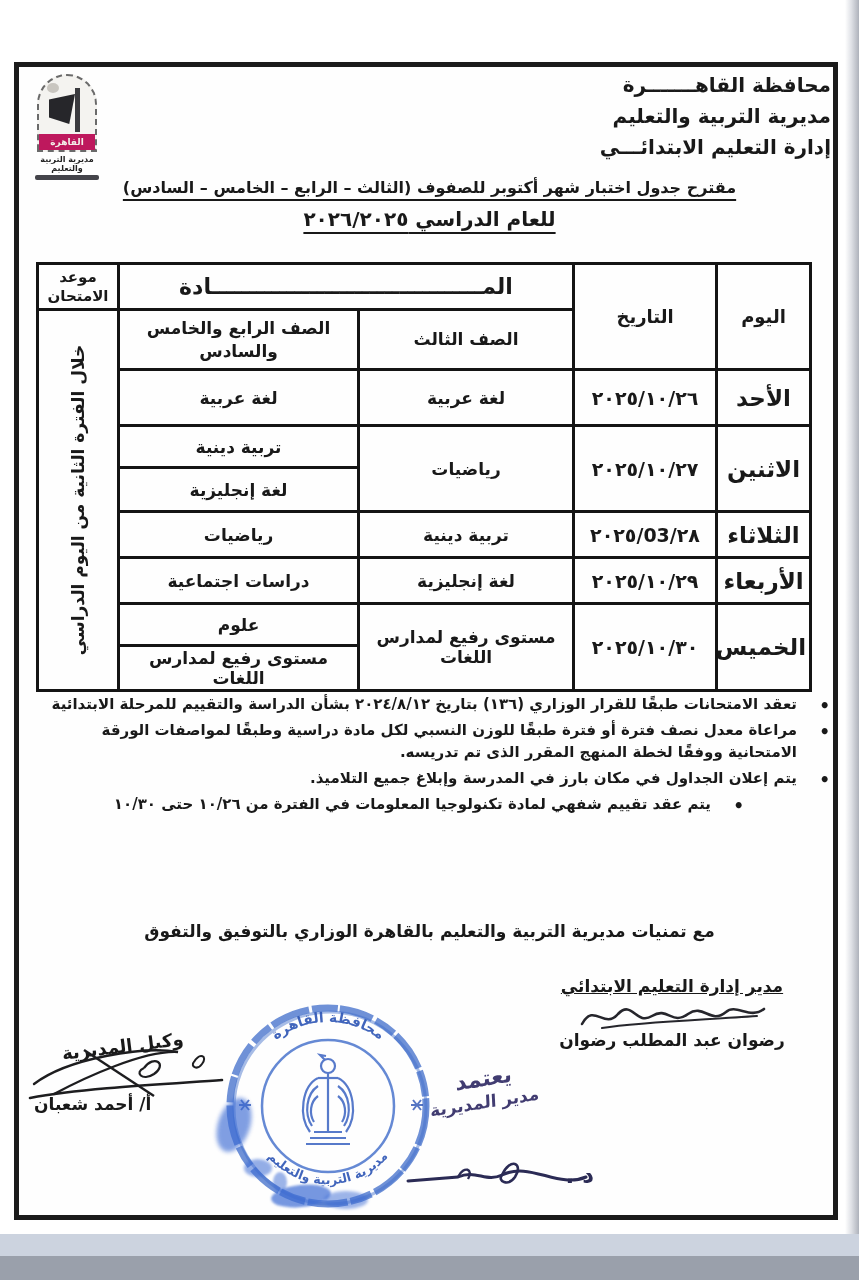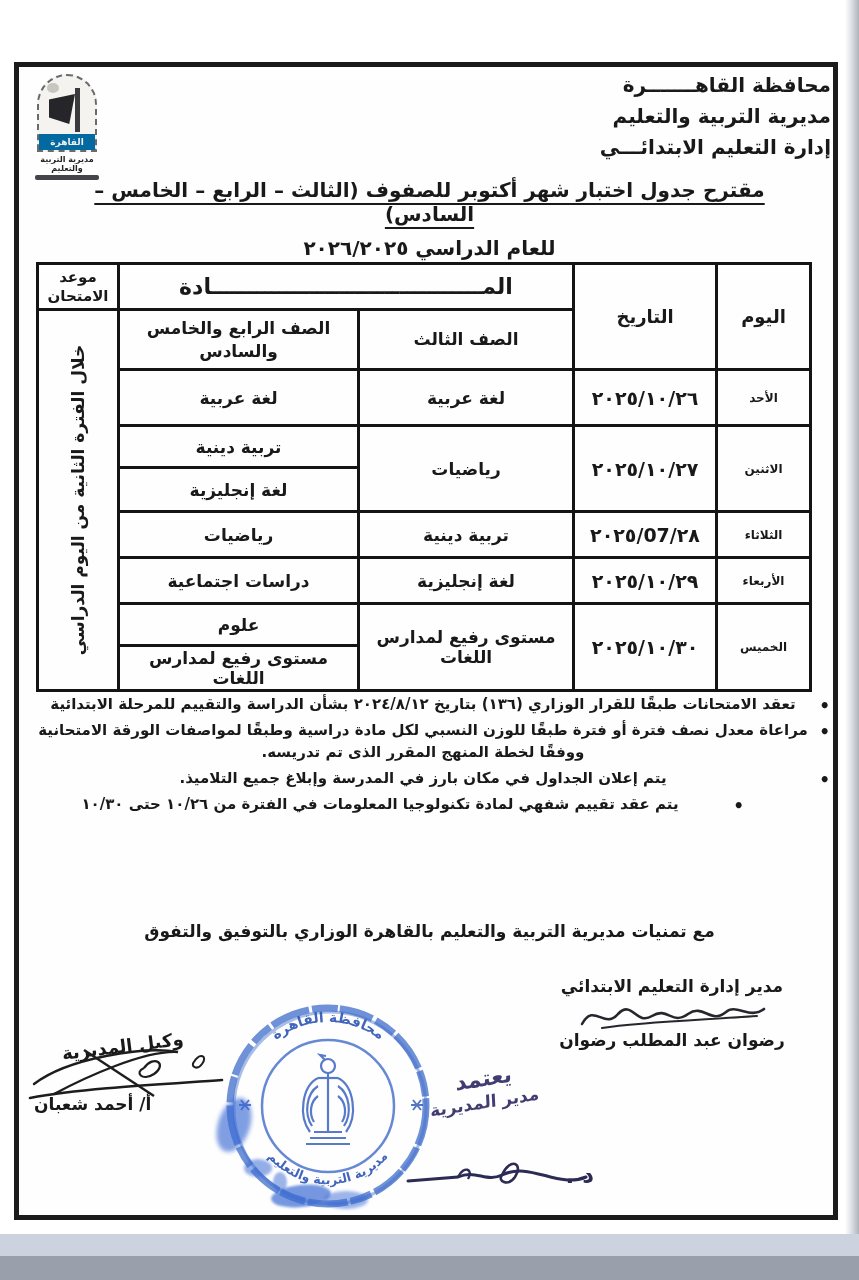--- a/index.html
+++ b/index.html
@@ -15,60 +15,60 @@
   .org{position:absolute;top:70px;right:28px;text-align:right;font-weight:700;
        font-size:20px;line-height:31px;}
   .logo{position:absolute;left:24px;top:74px;width:86px;text-align:center;}
   .arch{position:relative;width:56px;height:74px;margin:0 auto;border:2px dashed #6a6a6a;
         border-radius:30px 30px 0 0;background:#f4f3f0;overflow:hidden;}
   .arch .sun{position:absolute;top:7px;left:8px;width:12px;height:10px;border-radius:50%;
         background:#c9c6c0;}
   .arch .flag{position:absolute;top:18px;left:10px;width:26px;height:30px;background:#26262a;
         clip-path:polygon(0 18%,100% 0,78% 100%,0 78%);}
   .arch .mast{position:absolute;top:12px;left:36px;width:5px;height:44px;background:#3a3a3e;}
-  .arch .band{position:absolute;bottom:0;left:0;right:0;height:16px;background:#0369a1;color:#f3f1ea;
+  .arch .band{position:absolute;bottom:0;left:0;right:0;height:16px;background:#be185d;color:#f3f1ea;
         font-size:9px;font-weight:700;line-height:16px;}
   .logo .cap{font-size:8px;font-weight:700;margin-top:3px;color:#222;}
   .logo .smudge{width:64px;height:5px;background:#44444a;border-radius:2px;margin:2px auto 0;
         filter:blur(.4px);}
 
   .title{position:absolute;top:178px;left:60px;right:60px;text-align:center;font-weight:700;}
-  .title .t1{font-size:20px;text-decoration:underline;text-decoration-thickness:2px;
+  .title .t1{font-size:16px;text-decoration:underline;text-decoration-thickness:2px;
         text-underline-offset:6px;}
-  .title .t2{font-size:20px;margin-top:10px;
+  .title .t2{font-size:20px;margin-top:10px;text-decoration:underline;
         text-decoration-thickness:2px;text-underline-offset:6px;}
 
   table.sched{position:absolute;top:262px;left:36px;width:773px;border-collapse:collapse;
         table-layout:fixed;}
   table.sched td{border:3px solid #141414;text-align:center;vertical-align:middle;
         font-weight:700;padding:1px 3px;overflow:hidden;}
   .hr1 td{font-size:18px;}
   td.mada{font-size:22px;white-space:nowrap;}
   td.mawid{font-size:15px;line-height:1.25;}
   .hr2 td{font-size:17px;line-height:1.3;}
-  td.day{font-size:12px;}
+  td.day{font-size:23px;}
   td.date{font-size:19px;direction:ltr;letter-spacing:1px;}
   td.subj{font-size:17px;}
   td.vcell{position:relative;padding:0;}
   .vtext{position:absolute;top:50%;left:50%;width:356px;height:58px;
         transform:translate(-50%,-50%) rotate(-90deg);display:flex;align-items:center;
         justify-content:center;font-size:17px;font-weight:700;white-space:nowrap;}
 
   .notes{position:absolute;top:694px;right:26px;left:34px;list-style:none;margin:0;padding:0;
         font-size:15px;font-weight:700;line-height:1.42;}
-  .notes li{position:relative;padding-right:21px;margin-bottom:5px;text-align:center;}
+  .notes li{position:relative;padding-right:36px;margin-bottom:5px;text-align:right;}
   .notes li::before{content:"•";position:absolute;right:3px;top:0;font-size:17px;}
   .notes li.indent{margin-right:86px;}
 
   .closing{position:absolute;top:921px;left:0;width:100%;text-align:center;font-size:17px;
         font-weight:700;}
 
   .sig-right{position:absolute;top:976px;right:42px;width:290px;text-align:center;
         font-weight:700;}
-  .sig-right .st{font-size:17px;}
+  .sig-right .st{font-size:17px;text-decoration:underline;}
   .sig-right svg{display:block;margin:-2px auto -6px;}
   .sig-right .sn{font-size:17px;}
 
   .sig-left{position:absolute;top:1028px;left:26px;width:185px;font-weight:700;}
   .sig-left .dt{font-size:18px;transform:rotate(-7deg);transform-origin:right center;
         display:inline-block;margin-right:28px;}
   .sig-left svg{position:absolute;top:12px;left:0;}
   .sig-left .dn{position:absolute;top:66px;left:8px;font-size:17px;white-space:nowrap;text-align:right;}
 
   .approval{position:absolute;left:414px;top:1066px;width:140px;text-align:center;
@@ -141,21 +141,21 @@
       <td class="day" rowspan="2">الاثنين</td>
       <td class="date" rowspan="2">٢٠٢٥/١٠/٢٧</td>
       <td class="subj" rowspan="2">رياضيات</td>
       <td class="subj">تربية دينية</td>
     </tr>
     <tr style="height:44px">
       <td class="subj">لغة إنجليزية</td>
     </tr>
     <tr style="height:46px">
       <td class="day">الثلاثاء</td>
-      <td class="date">٢٠٢٥/07/٢٨</td>
+      <td class="date">٢٠٢٥/03/٢٨</td>
       <td class="subj">تربية دينية</td>
       <td class="subj">رياضيات</td>
     </tr>
     <tr style="height:46px">
       <td class="day">الأربعاء</td>
       <td class="date">٢٠٢٥/١٠/٢٩</td>
       <td class="subj">لغة إنجليزية</td>
       <td class="subj">دراسات اجتماعية</td>
     </tr>
     <tr style="height:42px">

